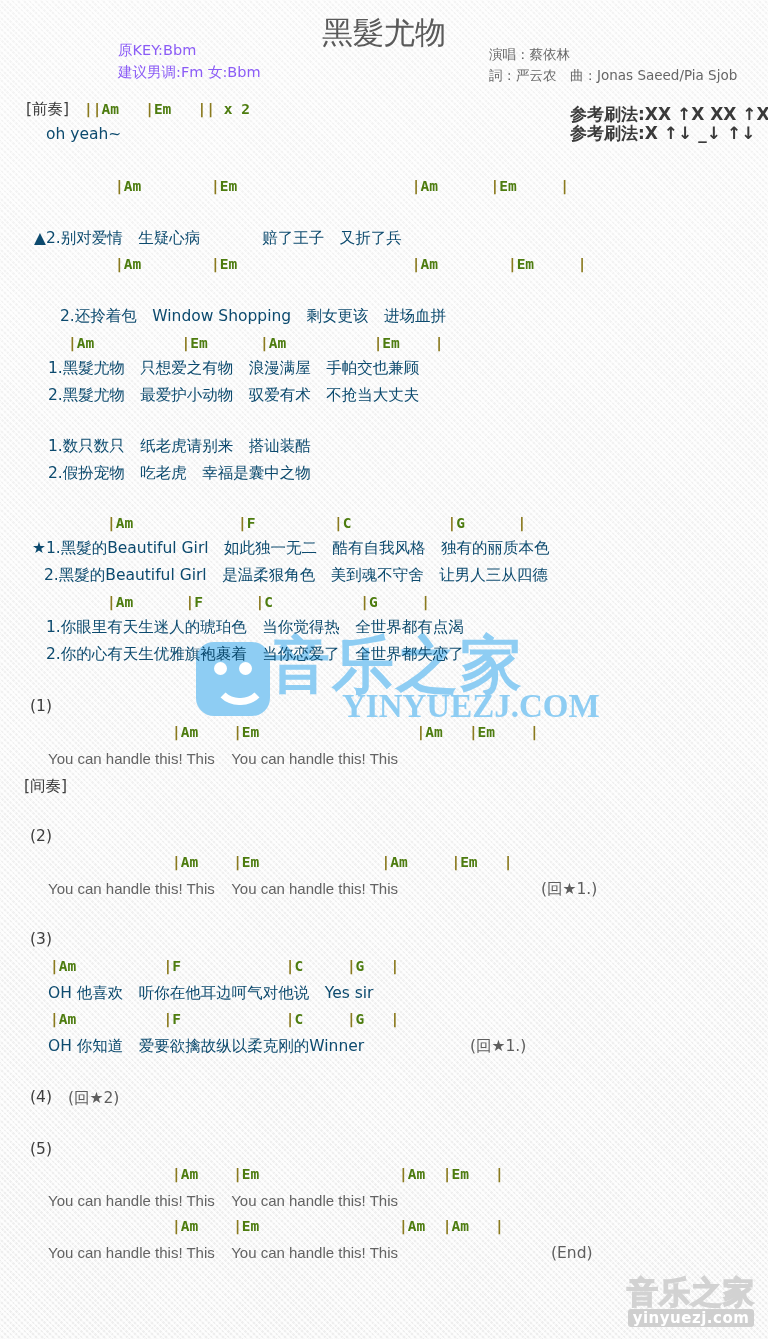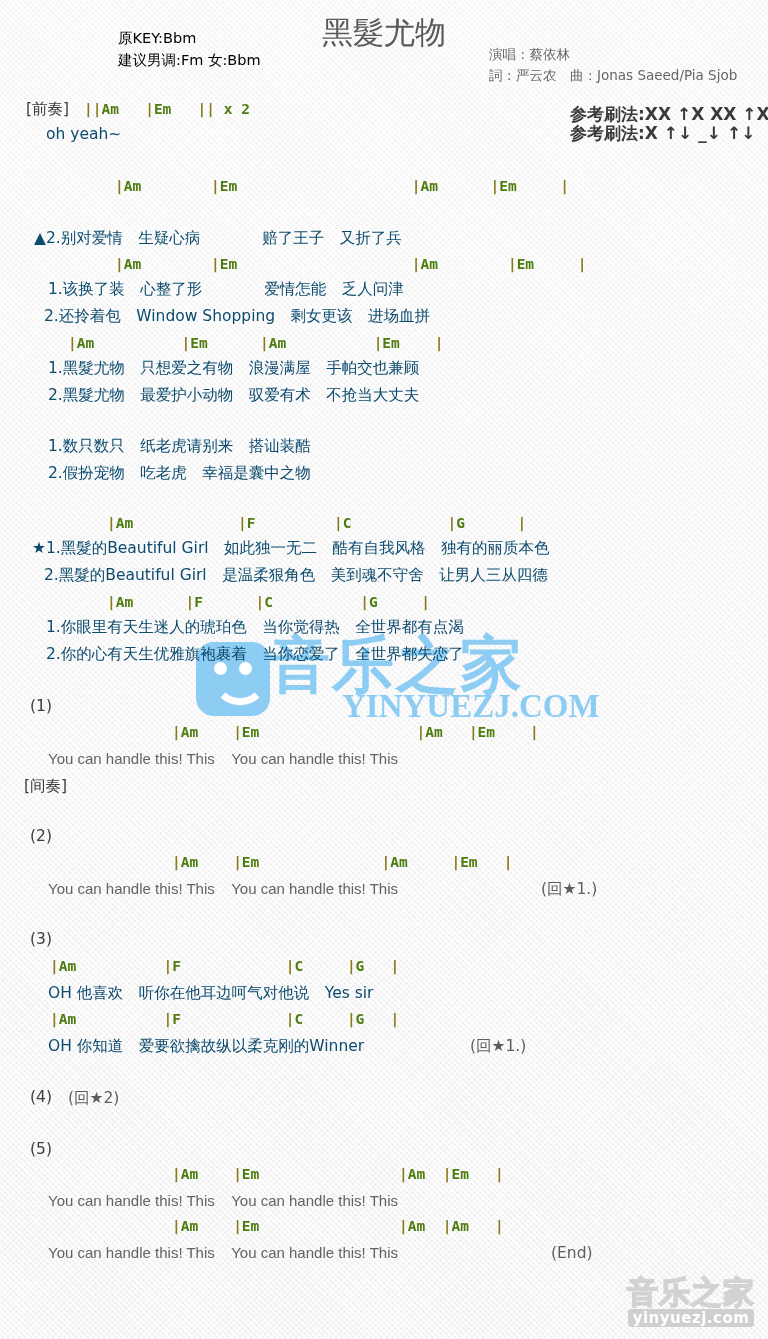--- a/index.html
+++ b/index.html
@@ -144,22 +144,23 @@
     line-height: 36px;
     color: #5a5a5a;
     font-family: "DejaVu Sans", sans-serif;
     white-space: nowrap;
   }
 
   .keyinfo {
     left: 118px;
     font-size: 14.5px;
     line-height: 20px;
-    color: #000000;
-    font-family: "DejaVu Sans", sans-serif;
+    color: #8b5cf6;
+    font-family: "DejaVu Sans", sans-serif;
+    margin-top: 12px;
   }
   .keyinfo.l1 { top: 28px; }
   .keyinfo.l2 { top: 50px; }
 
   .credit {
     left: 489px;
     font-size: 13.5px;
     line-height: 19px;
     color: #666666;
     font-family: "DejaVu Sans", sans-serif;
@@ -235,22 +236,21 @@
     <div class="abs strum l2">参考刷法:X ↑↓ _↓ ↑↓</div>
 
     <div class="abs sectlabel" style="left:26px; top:99px;">[前奏]</div>
     <div class="abs chordline" style="left:84px; top:100px;"><span class="bar">|</span><span class="bar">|</span><span class="ch">Am</span>   <span class="bar">|</span><span class="ch">Em</span>   <span class="bar">|</span><span class="bar">|</span> <span class="ch">x</span> <span class="ch">2</span></div>
     <div class="abs line lyr" style="left:46px; top:124px;">oh yeah~</div>
 
     <div class="abs chordline" style="left:115px; top:177px;"><span class="bar">|</span><span class="ch">Am</span>        <span class="bar">|</span><span class="ch">Em</span>                    <span class="bar">|</span><span class="ch">Am</span>      <span class="bar">|</span><span class="ch">Em</span>     <span class="bar">|</span></div>
     <div class="abs line lyr" style="left:34px; top:228px;text-align:right;">▲2.别对爱情　生疑心病　　　　赔了王子　又折了兵</div>
 
     <div class="abs chordline" style="left:115px; top:255px;"><span class="bar">|</span><span class="ch">Am</span>        <span class="bar">|</span><span class="ch">Em</span>                    <span class="bar">|</span><span class="ch">Am</span>        <span class="bar">|</span><span class="ch">Em</span>     <span class="bar">|</span></div>
-    <div class="abs line lyr" style="left:48px; top:279px;">1.该换了装　心整了形　　　　爱情怎能　乏人问津</div>
-    <div class="abs line lyr" style="left:44px; top:306px;">2.还拎着包　Window Shopping　剩女更该　进场血拼</div>
+    <div class="abs line lyr" style="left:60px; top:306px;">2.还拎着包　Window Shopping　剩女更该　进场血拼</div>
 
     <div class="abs chordline" style="left:68px; top:334px;"><span class="bar">|</span><span class="ch">Am</span>          <span class="bar">|</span><span class="ch">Em</span>      <span class="bar">|</span><span class="ch">Am</span>          <span class="bar">|</span><span class="ch">Em</span>    <span class="bar">|</span></div>
     <div class="abs line lyr" style="left:48px; top:358px;">1.黑髮尤物　只想爱之有物　浪漫满屋　手帕交也兼顾</div>
     <div class="abs line lyr" style="left:48px; top:385px;">2.黑髮尤物　最爱护小动物　驭爱有术　不抢当大丈夫</div>
 
     <div class="abs line lyr" style="left:48px; top:436px;">1.数只数只　纸老虎请别来　搭讪装酷</div>
     <div class="abs line lyr" style="left:48px; top:463px;">2.假扮宠物　吃老虎　幸福是囊中之物</div>
 
     <div class="abs chordline" style="left:107px; top:514px;"><span class="bar">|</span><span class="ch">Am</span>            <span class="bar">|</span><span class="ch">F</span>         <span class="bar">|</span><span class="ch">C</span>           <span class="bar">|</span><span class="ch">G</span>      <span class="bar">|</span></div>
     <div class="abs line lyr" style="left:32px; top:538px;">★1.黑髮的Beautiful Girl　如此独一无二　酷有自我风格　独有的丽质本色</div>

